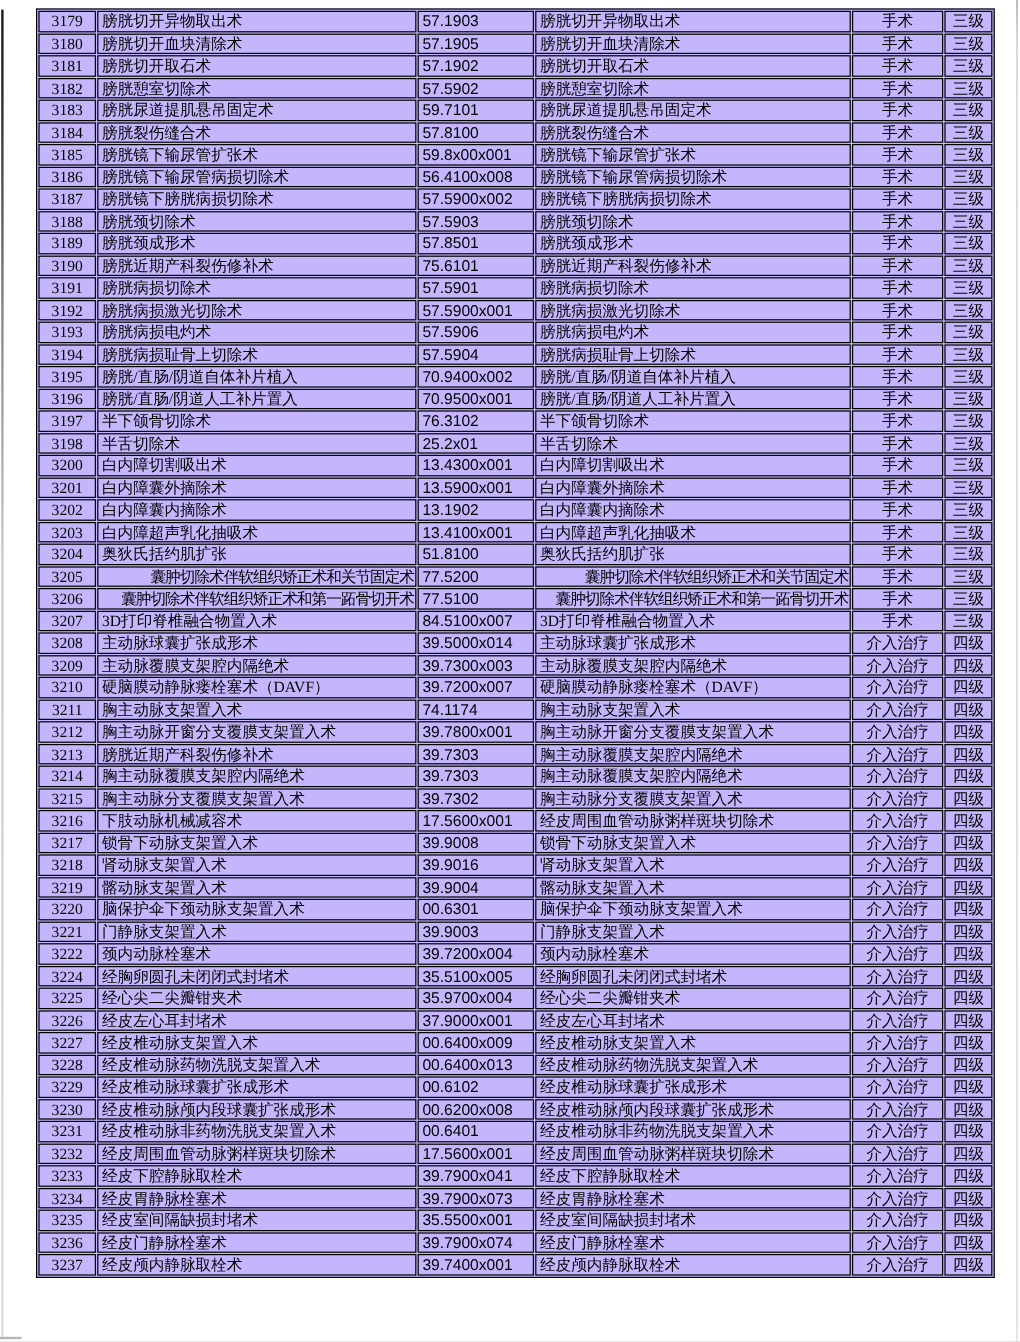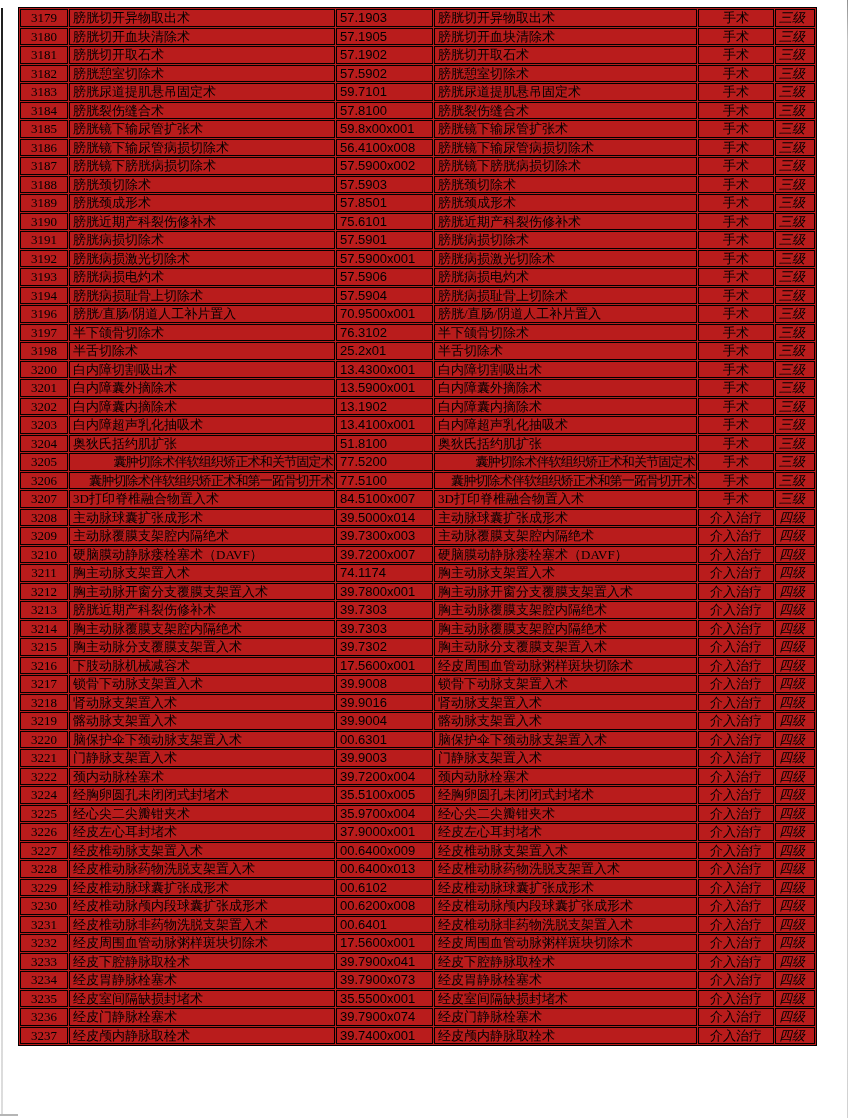--- a/index.html
+++ b/index.html
@@ -6,23 +6,23 @@
   body {
     width: 850px; height: 1118px;
     background: #ffffff;
     position: relative;
     overflow: hidden;
     font-family: "Liberation Serif", "DejaVu Serif", serif;
     color: #000;
   }
   .table-wrap {
     position: absolute;
-    left: 18px; top: 7px;
+    left: 30px; top: 7px;
     border: 1px solid #000;
-    background: #b91c1c;
+    background: #c4b5fd;
   }
   table.proc-table {
     border-collapse: separate;
     border-spacing: 1px;
     table-layout: fixed;
   }
   table.proc-table td {
     border: 1px solid #000;
     box-sizing: border-box;
     height: 17.5px;
@@ -31,21 +31,21 @@
     line-height: 15px;
     white-space: nowrap;
     overflow: hidden;
     vertical-align: middle;
   }
   td.c-no   { width: 48px;  text-align: center; font-family: "Liberation Serif", "DejaVu Serif", serif; }
   td.c-name { width: 266px; text-align: left; }
   td.c-code { width: 97px;  text-align: left; font-family: "Liberation Sans", "DejaVu Sans", sans-serif; padding-left: 2px; margin-left: 36px; }
   td.c-name2{ width: 263px; text-align: left; }
   td.c-cat  { width: 76px;  text-align: center; }
-  td.c-lvl  { width: 40px;  text-align: left; font-style: italic; }
+  td.c-lvl  { width: 40px;  text-align: center; }
   tr.centered td.c-name, tr.centered td.c-name2 {
     text-align: right;
     letter-spacing: -0.8px;
     padding: 0 1px;
   }
   
   .edge-left {
     position: absolute; left: 1px; top: 8px;
     width: 2px; height: 1106px;
     background: linear-gradient(to bottom,
@@ -194,20 +194,28 @@
         </tr>
         <tr>
           <td class="c-no">3194</td>
           <td class="c-name">膀胱病损耻骨上切除术</td>
           <td class="c-code">57.5904</td>
           <td class="c-name2">膀胱病损耻骨上切除术</td>
           <td class="c-cat">手术</td>
           <td class="c-lvl">三级</td>
         </tr>
         <tr>
+          <td class="c-no">3195</td>
+          <td class="c-name">膀胱/直肠/阴道自体补片植入</td>
+          <td class="c-code">70.9400x002</td>
+          <td class="c-name2">膀胱/直肠/阴道自体补片植入</td>
+          <td class="c-cat">手术</td>
+          <td class="c-lvl">三级</td>
+        </tr>
+        <tr>
           <td class="c-no">3196</td>
           <td class="c-name">膀胱/直肠/阴道人工补片置入</td>
           <td class="c-code">70.9500x001</td>
           <td class="c-name2">膀胱/直肠/阴道人工补片置入</td>
           <td class="c-cat">手术</td>
           <td class="c-lvl">三级</td>
         </tr>
         <tr>
           <td class="c-no">3197</td>
           <td class="c-name">半下颌骨切除术</td>

